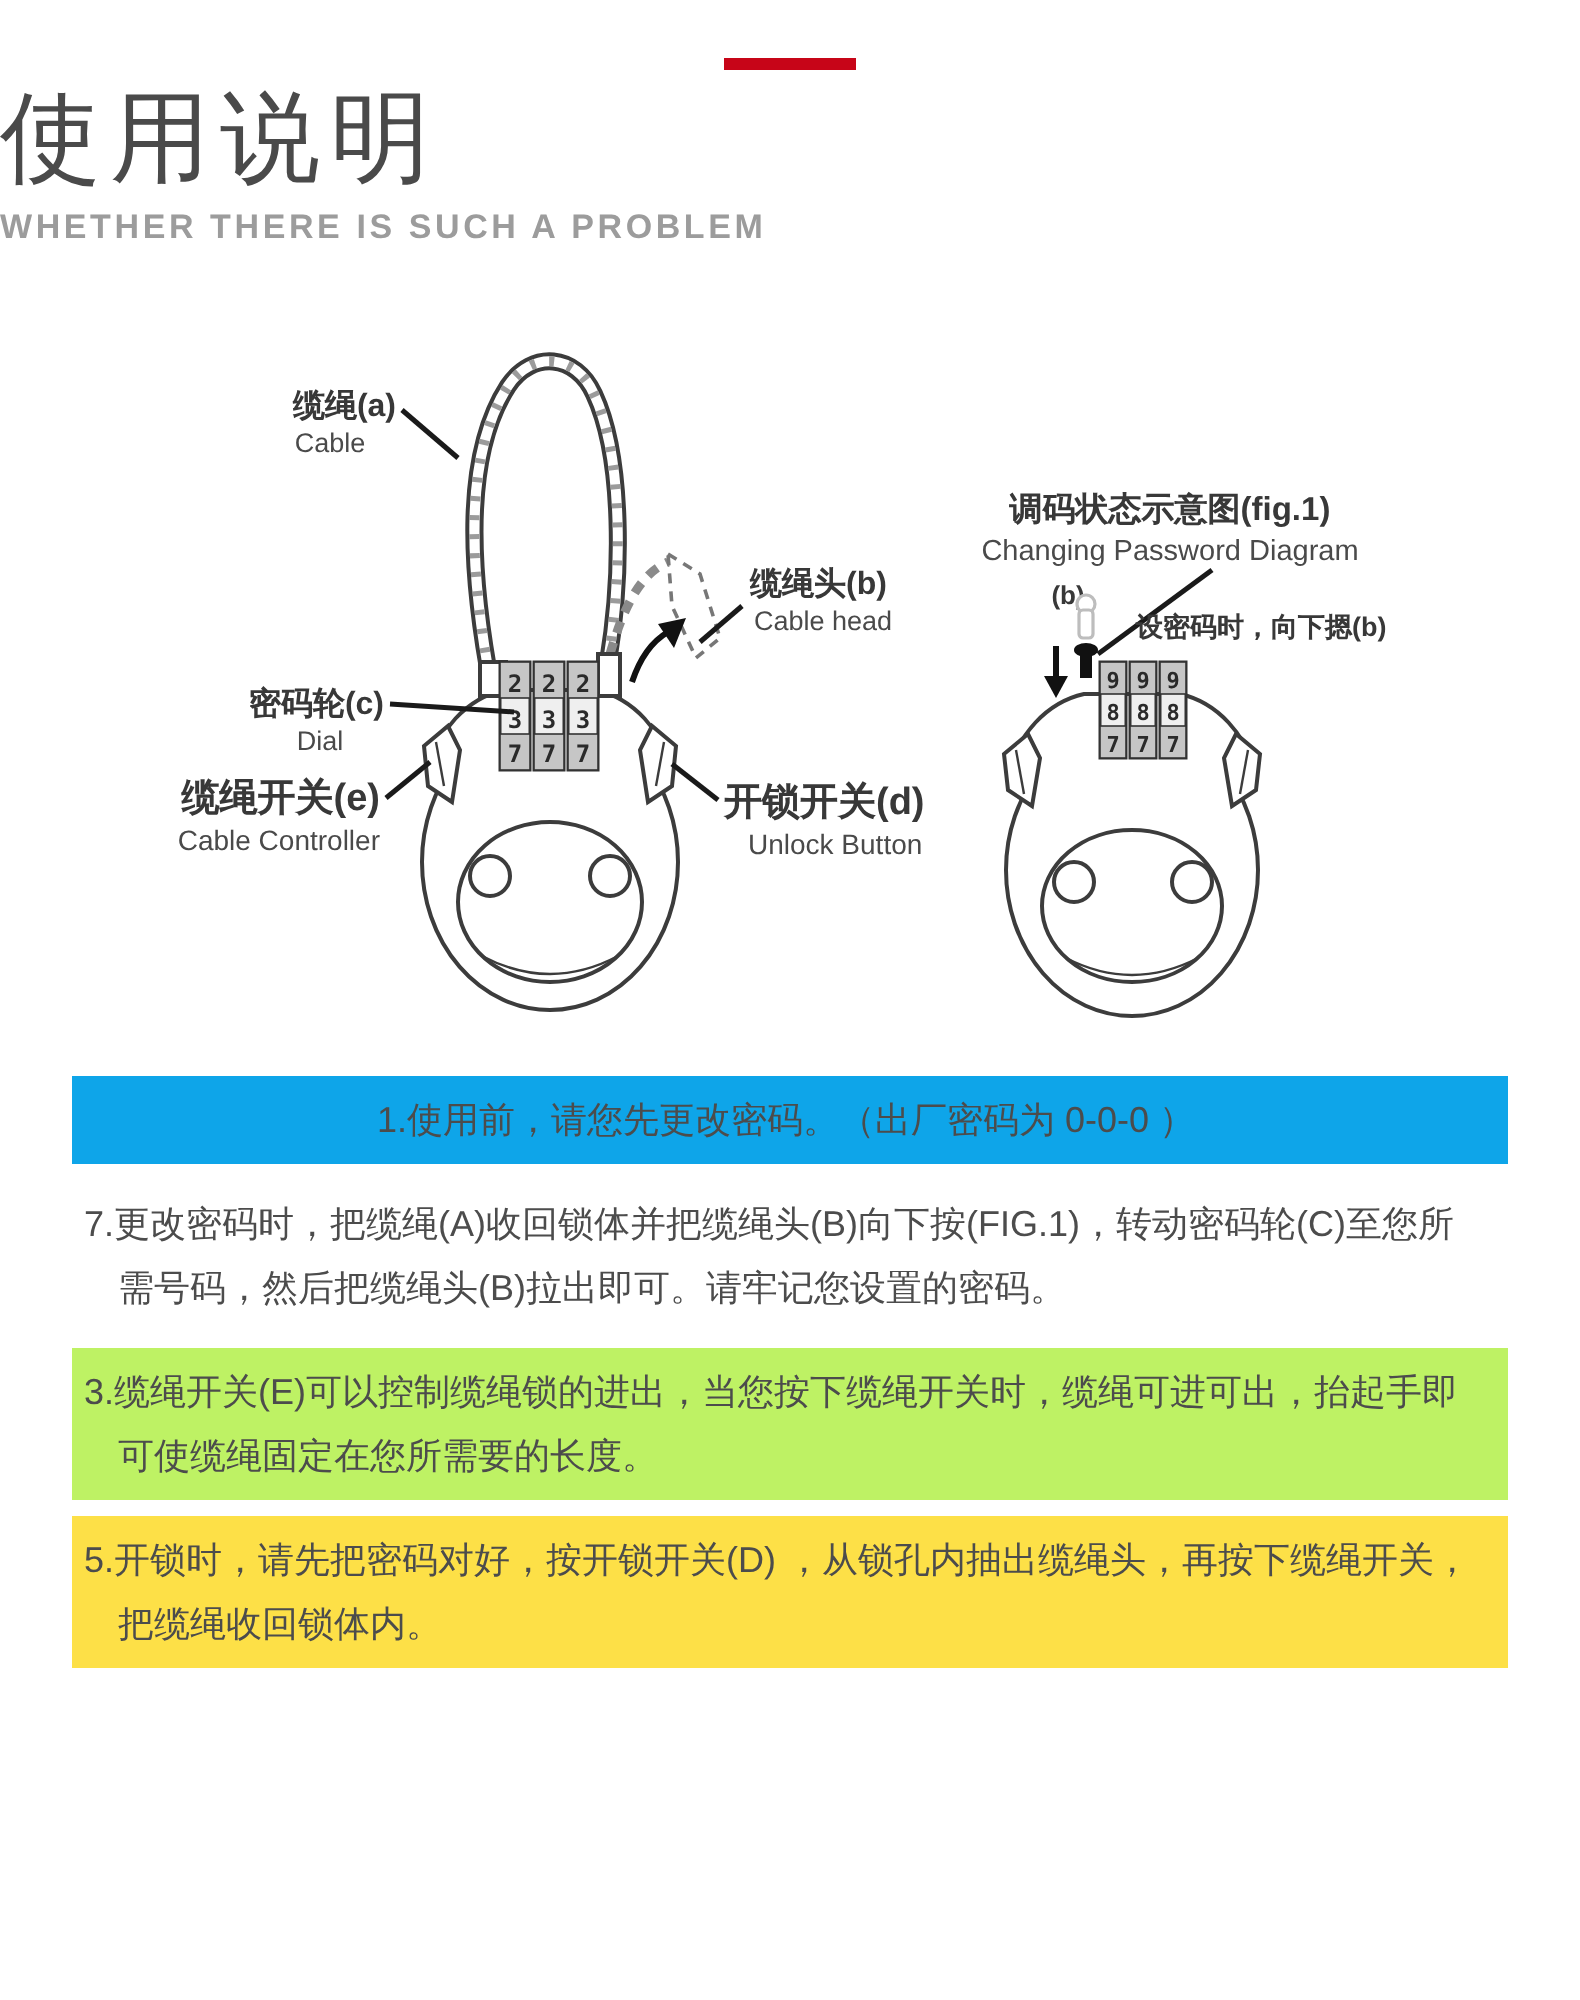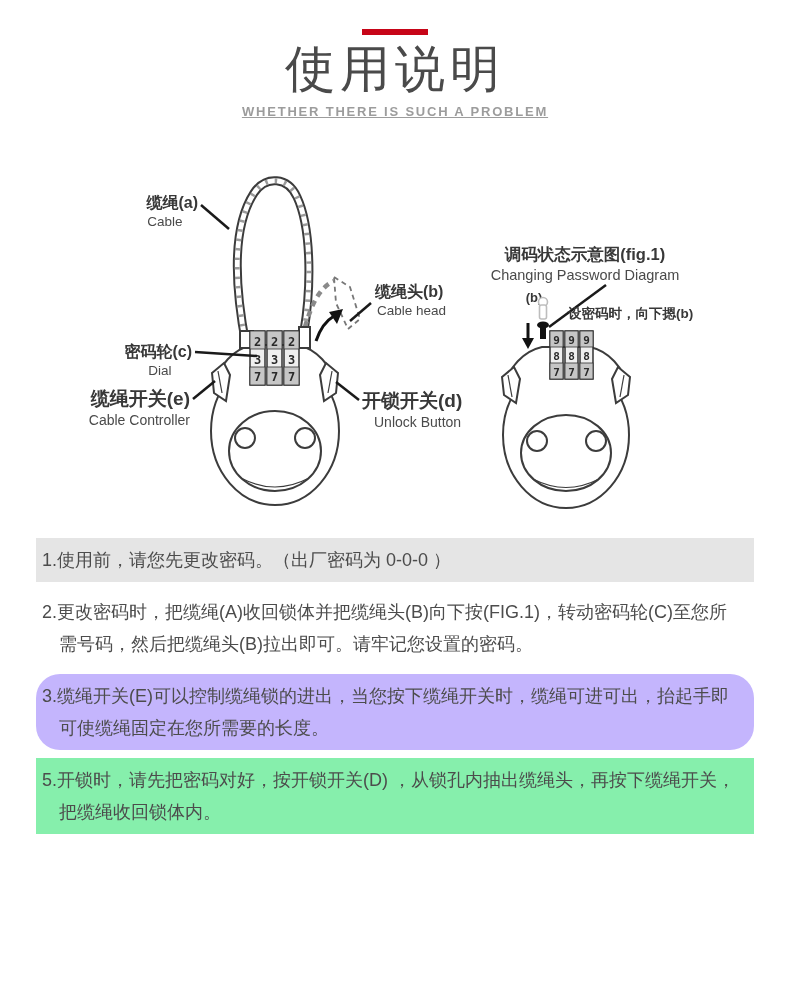--- a/index.html
+++ b/index.html
@@ -4,24 +4,24 @@
 <style>
   html,body { margin:0; padding:0; }
   body {
     width:790px; height:1000px; background:#ffffff; overflow:hidden;
     font-family:"Liberation Sans","DejaVu Sans",sans-serif;
     position:relative;
   }
   .page { position:relative; width:790px; height:1000px; }
 
   
-  .header { position:absolute; top:0; left:0; width:790px; text-align:center; }
+  .header { position:absolute; top:0; left:0; width:790px; }
   .accent-bar { width:66px; height:6px; margin:29px auto 6px auto; background:#c70518; }
   .page-title { font-size:50px; line-height:56px; color:#4a4a4a; letter-spacing:5px; font-weight:500; }
-  .page-subtitle { font-size:13px; color:#9c9c9c; letter-spacing:1.8px; margin-top:7px; font-weight:bold;text-decoration:underline; }
+  .page-subtitle { font-size:17px; color:#9c9c9c; letter-spacing:1.8px; margin-top:7px; font-weight:bold; }
 
   
   .diagram-wrap { position:absolute; top:135px; left:0; width:790px; height:403px; }
   svg text.zh  { font-weight:bold; fill:#383838; font-family:"Liberation Sans","DejaVu Sans",sans-serif; }
   svg text.en  { fill:#4a4a4a; font-family:"Liberation Sans","DejaVu Sans",sans-serif; }
   svg text.digit { font-weight:bold; fill:#2a2a2a; font-family:"DejaVu Sans Mono",monospace; }
   svg .line-art { fill:#ffffff; stroke:#3c3c3c; stroke-width:2; }
   svg .leader { stroke:#1a1a1a; stroke-width:2.5; }
 
   
@@ -190,27 +190,27 @@
 
       <ellipse cx="566" cy="318" rx="45" ry="38" class="line-art"></ellipse>
       <path d="M533,344 Q566,361 599,344" fill="none" stroke="#3c3c3c" stroke-width="1.2"></path>
       <circle cx="537" cy="306" r="10" class="line-art"></circle>
       <circle cx="596" cy="306" r="10" class="line-art"></circle>
     </g>
   </svg>
   </div>
 
   <div class="instructions">
-    <div class="inst-row shaded" style="background-color: #e5e5e5;">
+    <div class="inst-row shaded" style="background-color: #0ea5e9; text-align: center;">
         <p>1.使用前，请您先更改密码。（出厂密码为 0-0-0 ）</p>
       </div>
     <div class="inst-row">
-        <p>2.更改密码时，把缆绳(A)收回锁体并把缆绳头(B)向下按(FIG.1)，转动密码轮(C)至您所需号码，然后把缆绳头(B)拉出即可。请牢记您设置的密码。</p>
-      </div>
-    <div class="inst-row shaded" style="background-color: #c4b5fd; border-radius: 24px;">
+        <p>7.更改密码时，把缆绳(A)收回锁体并把缆绳头(B)向下按(FIG.1)，转动密码轮(C)至您所需号码，然后把缆绳头(B)拉出即可。请牢记您设置的密码。</p>
+      </div>
+    <div class="inst-row shaded" style="background-color: #bef264;">
         <p>3.缆绳开关(E)可以控制缆绳锁的进出，当您按下缆绳开关时，缆绳可进可出，抬起手即可使缆绳固定在您所需要的长度。</p>
       </div>
-    <div class="inst-row shaded" style="background-color: #86efac;">
+    <div class="inst-row shaded" style="background-color: #fde047;">
         <p>5.开锁时，请先把密码对好，按开锁开关(D) ，从锁孔内抽出缆绳头，再按下缆绳开关，把缆绳收回锁体内。</p>
       </div>
   </div>
 
 </div>
 
 </body></html>

